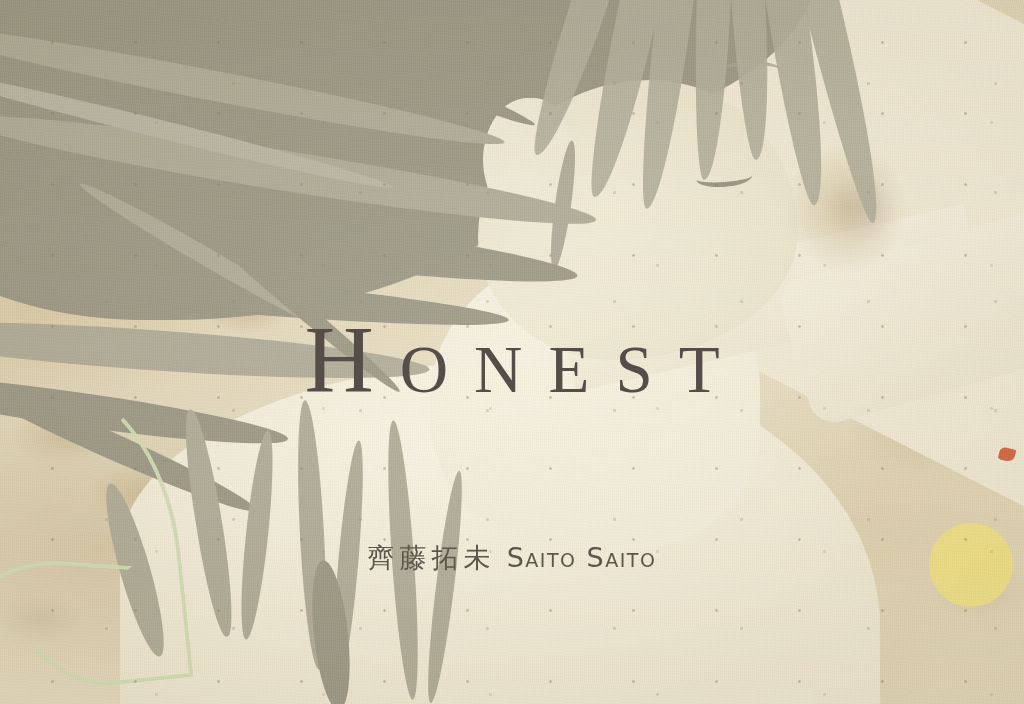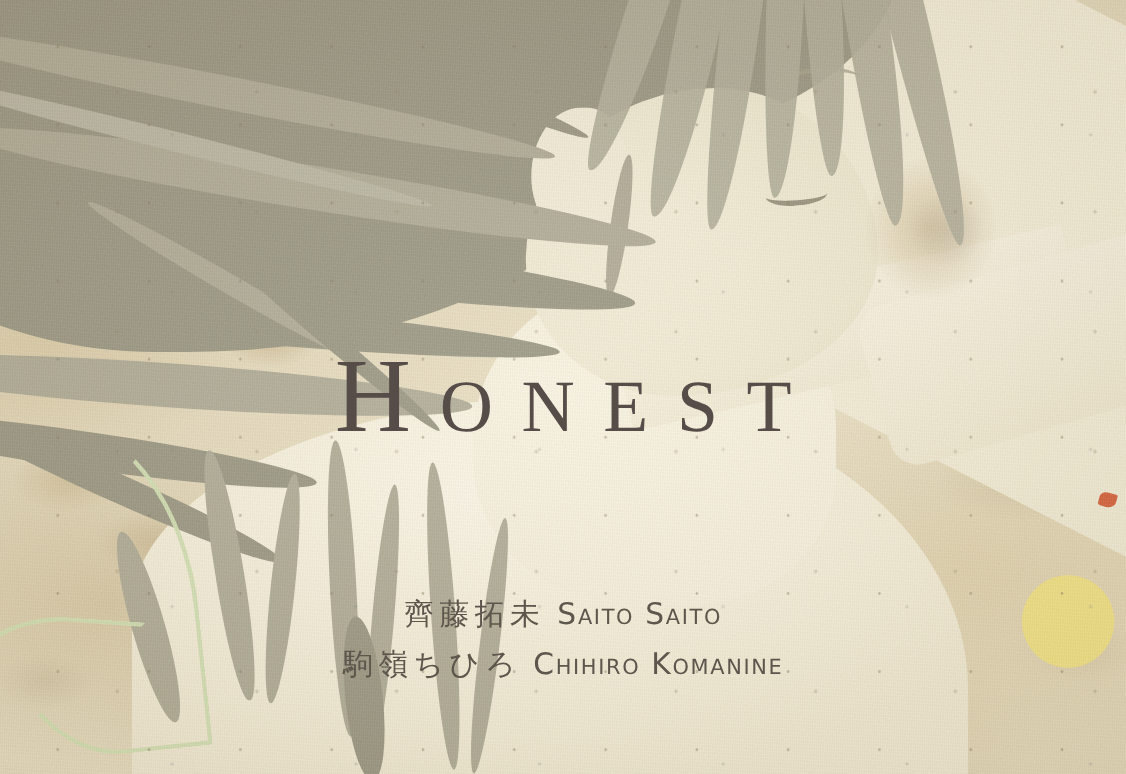--- a/index.html
+++ b/index.html
@@ -342,19 +342,15 @@
   <div id="type-block">
 
     <div id="title">Honest</div>
 
 
     <div class="name-line" id="name-1">
       <span class="name-ja">齊藤拓未</span>
       <span class="name-en">Saito Saito</span>
     </div>
 
-    <div class="name-line" id="name-2">
-      <span class="name-ja">駒嶺ちひろ</span>
-      <span class="name-en">Chihiro Komanine</span>
-    </div>
 
   </div>
 </div>
 
 </body></html>

